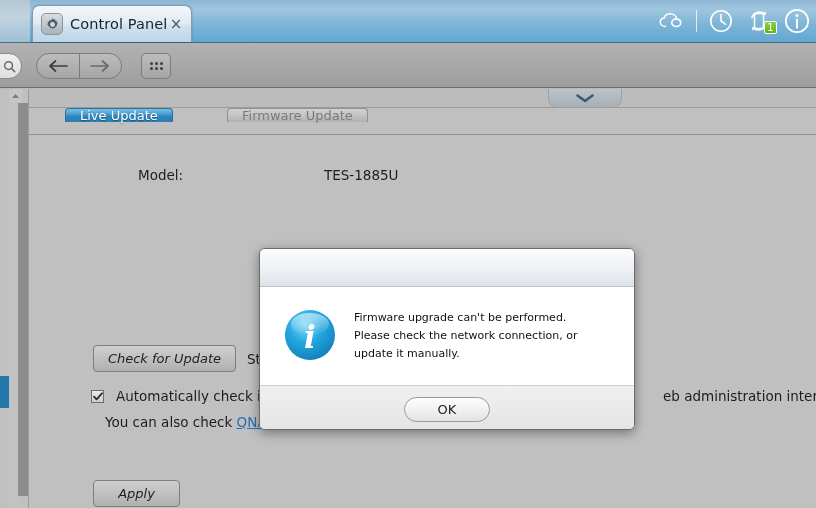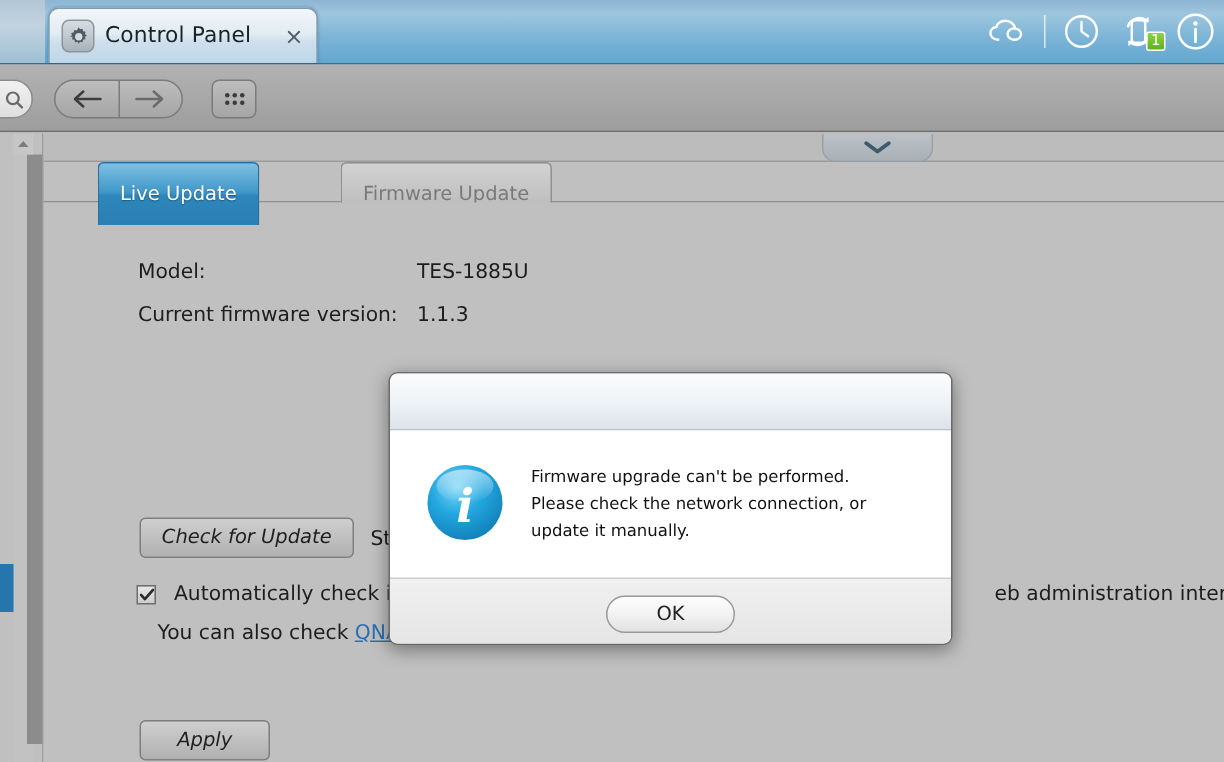--- a/index.html
+++ b/index.html
@@ -27,21 +27,21 @@
   }
   .topbar-left-edge {
     position: absolute;
     left: 0; top: 0;
     width: 30px; height: 42px;
     background: linear-gradient(to bottom, #b2c6d6 0%, #c2d3df 40%, #9fc0d4 100%);
   }
   .tab-window {
     position: absolute;
     left: 32px; top: 5px;
-    width: 180px; height: 37px;
+    width: 160px; height: 37px;
     border: 1px solid #7e9cb2;
     border-bottom: none;
     border-radius: 7px 7px 0 0;
     background: linear-gradient(to bottom, #f2f6f9 0%, #e2ecf3 45%, #cfe0ec 60%, #bcd6e8 100%);
     box-sizing: border-box;
     display: flex;
     align-items: center;
     padding: 0 8px;
     box-shadow: 0 0 2px rgba(0,0,0,.25);
   }
@@ -237,21 +237,21 @@
   .tabstrip {
     position: absolute;
     left: 0; top: 19px;
     width: 787px; height: 27px;
     border-bottom: 1px solid #8f8f8f;
     box-sizing: border-box;
   }
   .ctab {
     position: absolute;
     top: 0;
-    height: 42px;
+    height: 14px;
     border: 1px solid #8a8a8a;
     border-bottom: none;
     border-radius: 4px 4px 0 0;
     box-sizing: border-box;
     display: flex; align-items: center; justify-content: center;
     font-size: 13px;
     padding: 0 14px;
     white-space: nowrap;
   }
   .ctab.active {
@@ -278,22 +278,23 @@
   }
 
   .info-grid {
     position: absolute;
     left: 63px; top: 25px;
     font-size: 13.5px;
     color: #1d1d1d;
   }
   .info-row {
     display: flex;
-    align-items: flex-end;
+    align-items: center;
     height: 29px;
+    margin-left: 46px;
   }
   .info-label { width: 186px; }
   .info-value { }
 
   .btn {
     border: 1px solid #7e7e7e;
     border-radius: 4px;
     background: linear-gradient(to bottom, #cfcfcf 0%, #c0c0c0 50%, #b0b0b0 100%);
     color: #1f1f1f;
     font-size: 13px;
@@ -523,24 +524,20 @@
       <span>Firmware Update</span>
     </div>
   </div>
 
   <div class="panel-body">
 
     <div class="info-grid">
       <div class="info-row">
         <span class="info-label">Model:</span>
         <span class="info-value">TES-1885U</span>
-      </div>
-      <div class="info-row">
-        <span class="info-label">Current firmware version:</span>
-        <span class="info-value">1.1.3</span>
       </div>
     </div>
 
     <div class="btn check-update-btn">
       <span>Check for Update</span>
     </div>
 
     <div class="status-text">St</div>
 
     <div class="auto-check-row">

